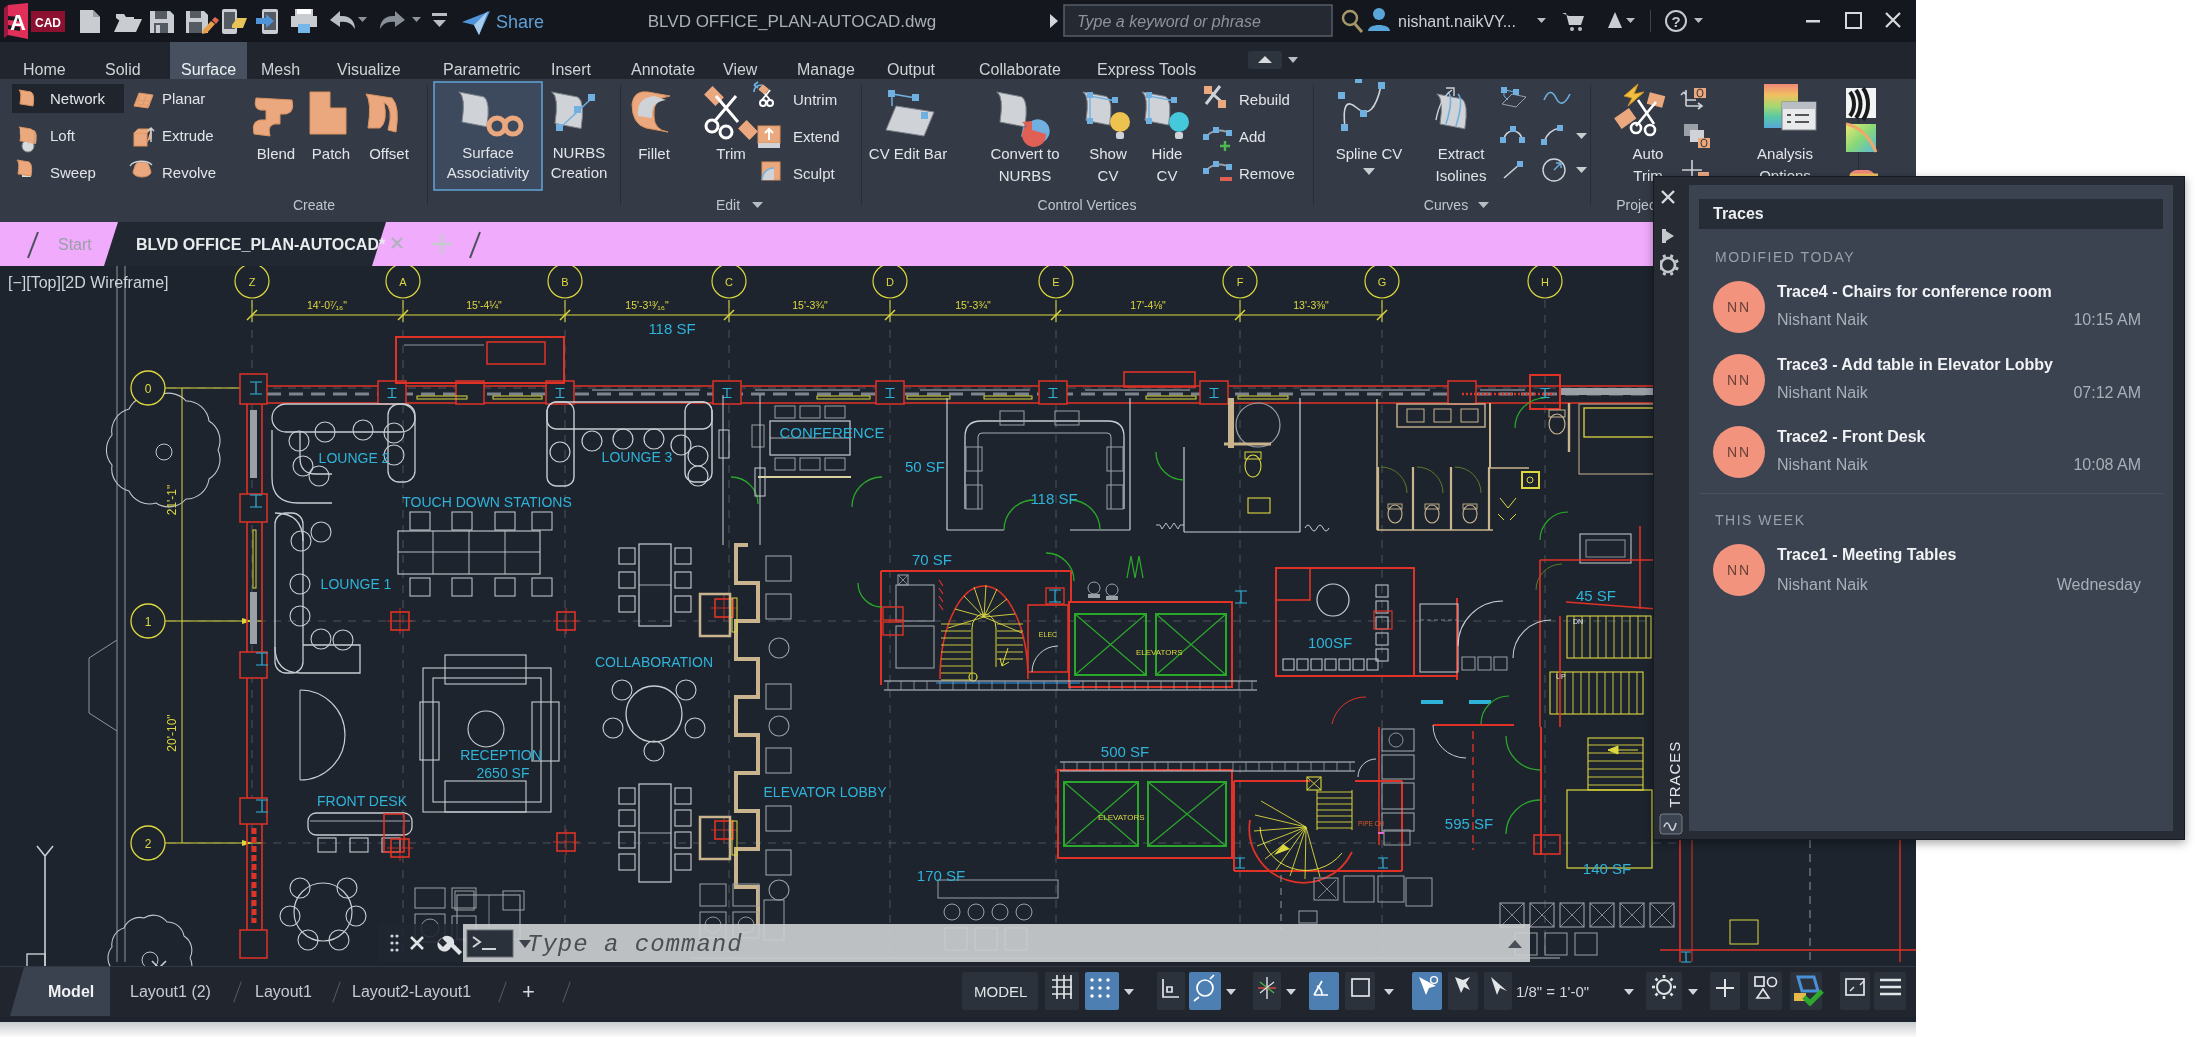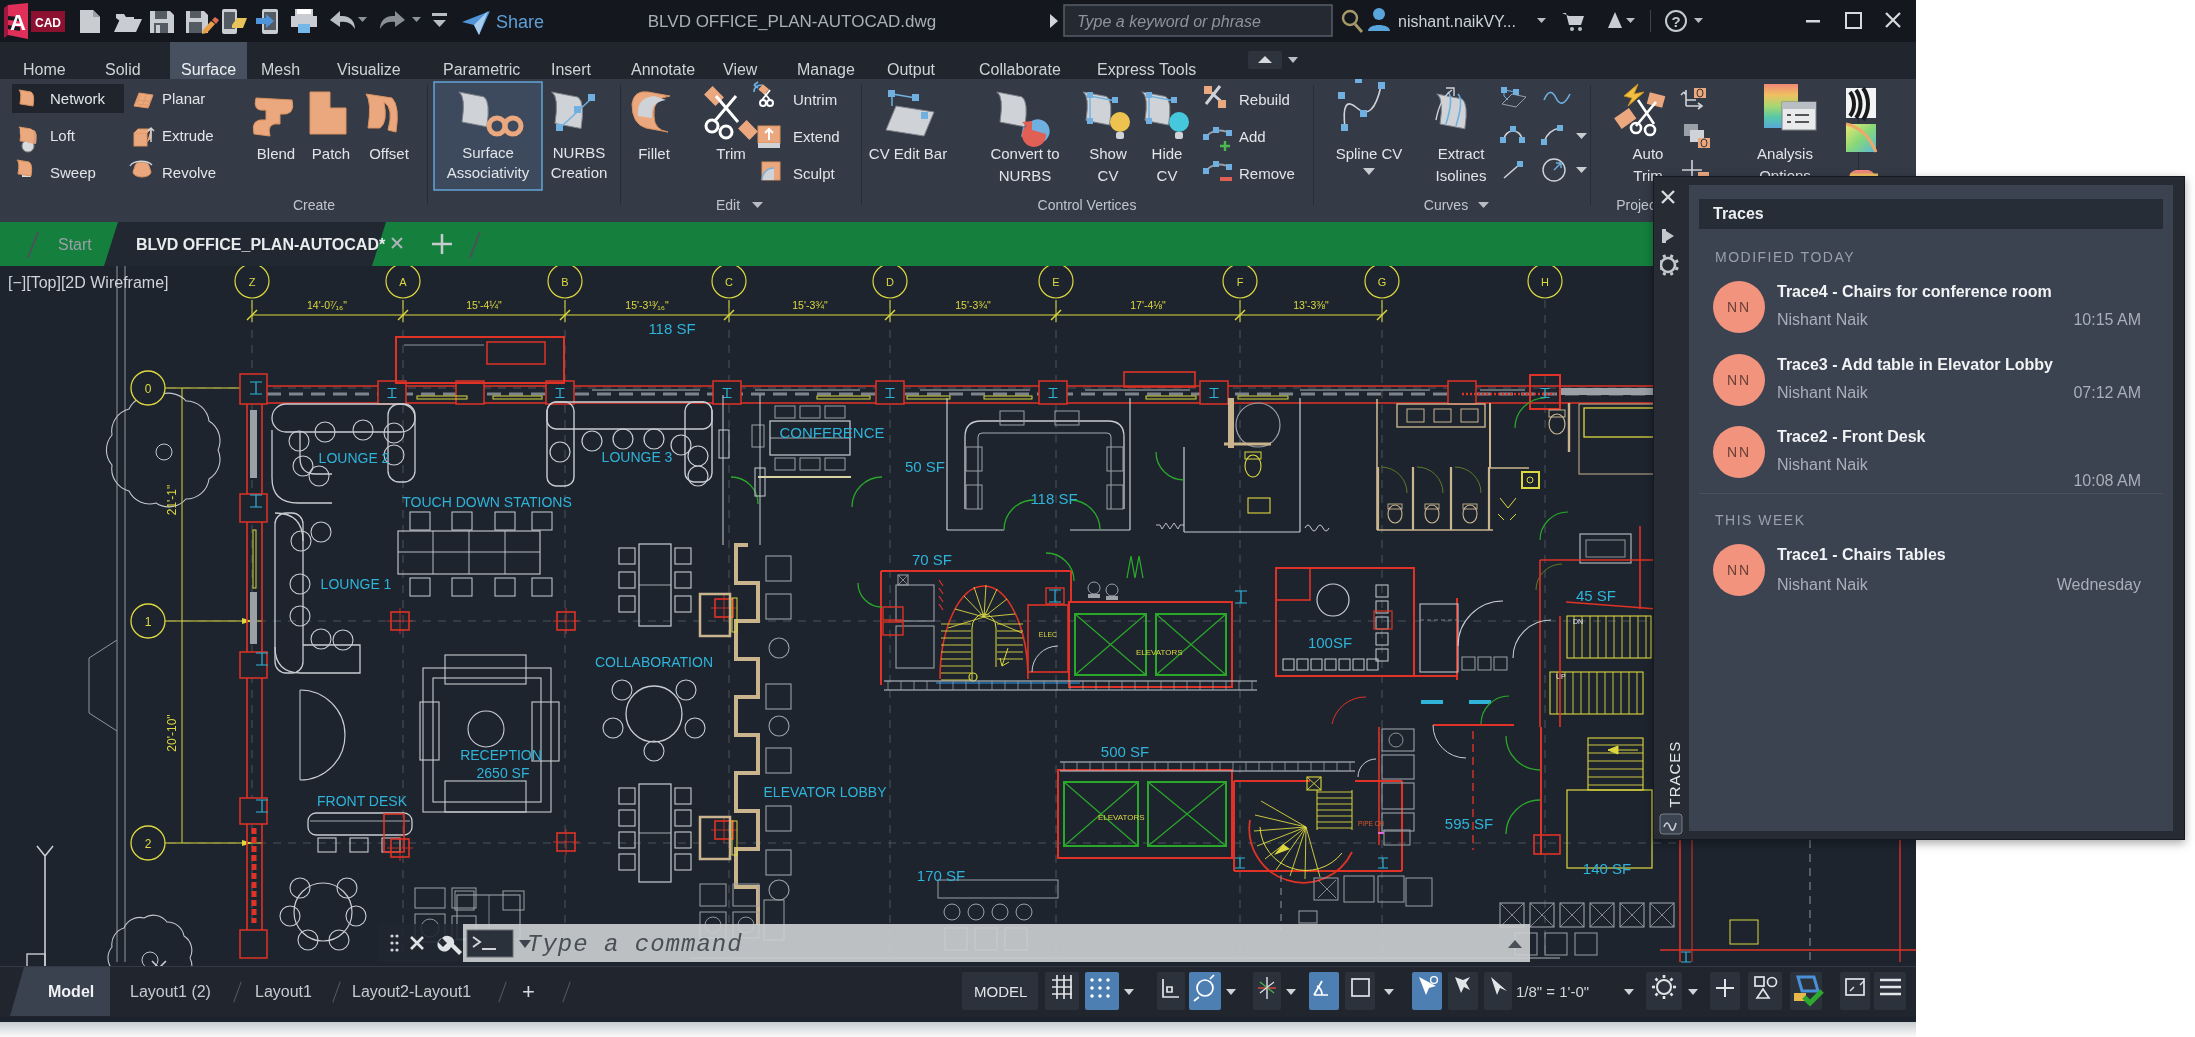--- a/index.html
+++ b/index.html
@@ -3,21 +3,21 @@
 <style>
 html,body{margin:0;padding:0;}
 body{width:2195px;height:1037px;background:#fff;font-family:"Liberation Sans",sans-serif;overflow:hidden;position:relative;}
 .abs{position:absolute;}
 #app{position:absolute;left:0;top:0;width:1916px;height:1022px;background:#1d232c;overflow:hidden;}
 #titlebar{position:absolute;left:0;top:0;width:100%;height:42px;background:#14181e;}
 #ribtabs{position:absolute;left:0;top:42px;width:100%;height:37px;background:#21262e;}
 .rtab{position:absolute;top:0;height:37px;line-height:37px;color:#ced3d8;font-size:16px;padding:9px 11px;}
 .rtab.act{background:#47505e;color:#eef1f3;}
 #ribbon{position:absolute;left:0;top:79px;width:100%;height:143px;background:#343b47;}
-#filetabs{position:absolute;left:0;top:222px;width:100%;height:56px;background:#15803d;padding-left:46px;}
+#filetabs{position:absolute;left:0;top:222px;width:100%;height:56px;background:#f0abfc;padding-left:46px;}
 #draw{position:absolute;left:0;top:266px;width:1916px;height:700px;background:#1d242e;overflow:hidden;}
 #bottombar{position:absolute;left:0;top:966px;width:1916px;height:50px;background:#20252e;border-top:1px solid #323945;}
 .ltab{position:absolute;top:0;height:49px;line-height:49px;color:#c6cbd1;font-size:16px;}
 .lsep{position:absolute;top:14px;height:22px;width:1px;background:#545b66;transform:rotate(20deg);}
 .sbox{position:absolute;top:5px;height:38px;border-radius:2px;background:#2b323c;}
 .sbox.blue{background:#4e7fb2;}
 .sb-ar{position:absolute;top:22px;width:0;height:0;border-left:5px solid transparent;border-right:5px solid transparent;border-top:6px solid #cfd4d9;}
 #traces{position:absolute;left:1653px;top:176px;width:530px;height:662px;background:#262b34;border:1px solid #16191f;box-shadow:0 3px 9px rgba(0,0,0,.35);}
 #tpanel{position:absolute;left:35px;top:8px;width:484px;height:646px;background:#3b4250;}
 #thead{position:absolute;left:10px;top:14px;width:464px;height:30px;background:#272d36;color:#eceef0;font-weight:bold;font-size:16px;line-height:30px;padding-left:14px;box-sizing:border-box;}
@@ -1119,21 +1119,21 @@
 <div class="ttitle" style="top:98px;">Trace4 - Chairs for conference room</div>
 <div class="tsub" style="top:126px;">Nishant Naik</div>
 <div class="ttime" style="top:126px;">10:15 AM</div>
 <div class="tav" style="top:169px;">NN</div>
 <div class="ttitle" style="top:171px;">Trace3 - Add table in Elevator Lobby</div>
 <div class="tsub" style="top:199px;">Nishant Naik</div>
 <div class="ttime" style="top:199px;">07:12 AM</div>
 <div class="tav" style="top:241px;">NN</div>
 <div class="ttitle" style="top:243px;">Trace2 - Front Desk</div>
 <div class="tsub" style="top:271px;">Nishant Naik</div>
-<div class="ttime" style="top:271px;margin-top:16px;">10:08 AM</div>
+<div class="ttime" style="top:271px;">10:08 AM</div>
 <div class="abs" style="left:10px;top:308px;width:464px;height:1px;background:#4a515c;"></div>
 <div class="tsec" style="top:327px;">THIS WEEK</div>
 <div class="tav" style="top:359px;">NN</div>
-<div class="ttitle" style="top:361px;">Trace1 - Chairs Tables</div>
+<div class="ttitle" style="top:361px;">Trace1 - Meeting Tables</div>
 <div class="tsub" style="top:391px;">Nishant Naik</div>
 <div class="ttime" style="top:391px;">Wednesday</div>
 </div>
 </div>
 <div class="abs" style="left:0;top:1022px;width:1916px;height:15px;background:linear-gradient(180deg,#c9cdd0,#fbfbfb);"></div>
 </body></html>

